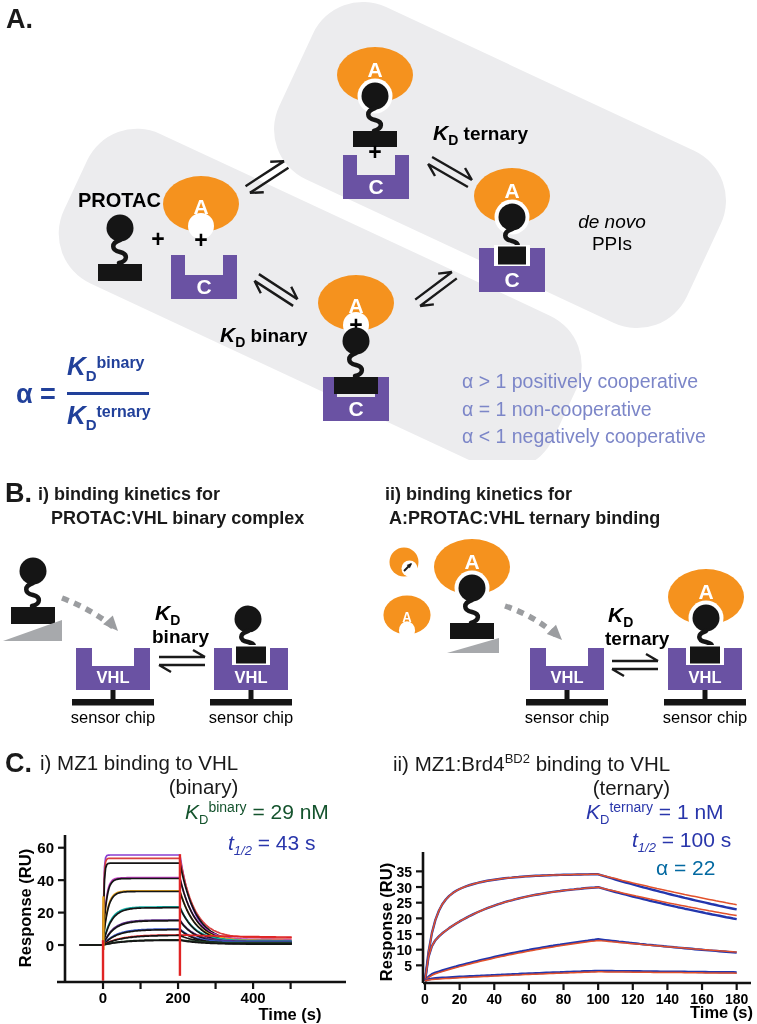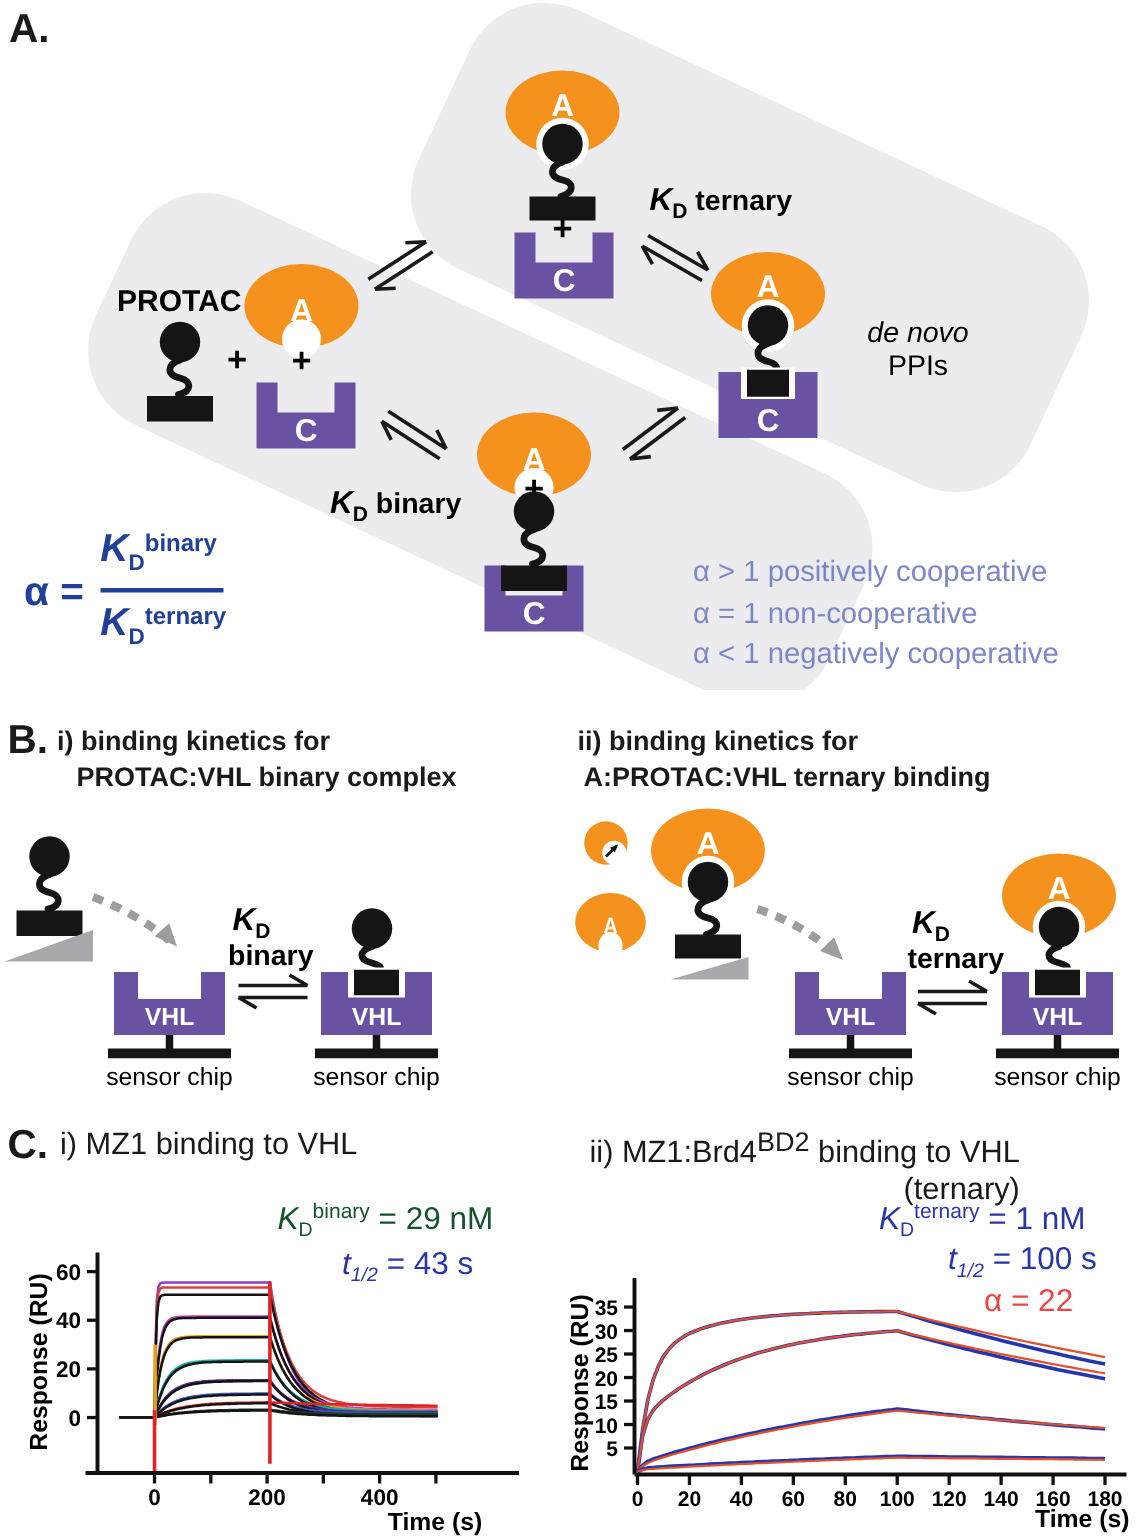--- a/index.html
+++ b/index.html
@@ -2,21 +2,21 @@
 <html><head>
 <meta charset="utf-8">
 <style>
   html,body{margin:0;padding:0;background:#fff;}
   .fig{position:relative;width:757px;height:1024px;background:#fff;overflow:hidden;
        font-family:"Liberation Sans",sans-serif;color:#1a1a1a;}
   .abs{position:absolute;}
   .plabel{font-size:27px;font-weight:bold;}
   .btitle{font-size:18px;font-weight:bold;line-height:24px;white-space:nowrap;}
   .ctitle{font-size:20.5px;font-weight:normal;white-space:nowrap;text-align:right;}
-  .ctitle sup{font-size:18px;}
+  .ctitle sup{font-size:13px;}
   .stats{font-size:21px;white-space:nowrap;}
   .stats i{font-style:italic;}
   .stats sub{font-size:13px;}
   .stats sup{font-size:14px;vertical-align:7px;}
   .coop{font-size:19.5px;line-height:27.5px;white-space:nowrap;}
   .eq{font-weight:bold;white-space:nowrap;}
   .eq .lhs{font-size:27px;}
   .eqk{font-size:26px;font-weight:bold;line-height:26px;}
   .eqk sub{font-size:15px;}
   .eqk sup{font-size:16px;vertical-align:7px;}
@@ -202,32 +202,33 @@
     <path class="sq" d="M706,176 c-9,3 -9,9 0,11 c8,2 8,6 -1,8"></path>
     <use href="#vhl-bound" transform="translate(705,214)"></use>
     <line x1="705" y1="235" x2="705" y2="246" stroke="#151515" stroke-width="5"></line>
     <rect x="664" y="244" width="82" height="6.5" fill="#151515"></rect>
     <text x="705" y="268" text-anchor="middle" class="sclab">sensor chip</text>
   </svg>
 
   <div class="abs plabel" style="left:5px;top:748px">C.</div>
   <div class="abs ctitle" style="left:40px;top:751px">
     <div>i) MZ1 binding to VHL</div>
+    <div style="margin-left:37px">(binary)</div>
   </div>
   <div class="abs ctitle" style="left:393px;top:751px">
     <div><span>ii) MZ1:Brd4</span><sup>BD2</sup><span> binding to VHL</span></div>
     <div style="margin-left:37px">(ternary)</div>
   </div>
 
   <div class="abs stats" style="left: 185px; top: 799px; color: #14532d;"><i>K</i><sub>D</sub><sup>binary</sup><span> = 29 nM</span></div>
   <div class="abs stats" style="left: 228px; top: 831px; color: rgb(41, 54, 171);"><i>t</i><sub class="ital">1/2</sub><span> = 43 s</span></div>
 
   <div class="abs stats" style="left: 586px; top: 799px; color: rgb(41, 54, 171);"><i>K</i><sub>D</sub><sup>ternary</sup><span> = 1 nM</span></div>
   <div class="abs stats" style="left: 632px; top: 828px; color: rgb(41, 54, 171);"><i>t</i><sub class="ital">1/2</sub><span> = 100 s</span></div>
-  <div class="abs stats" style="left: 656px; top: 856px; color: #ef4444;">α = 22</div>
+  <div class="abs stats" style="left: 656px; top: 856px; color: #0369a1;">α = 22</div>
 
   <svg class="abs" style="left:0;top:745px" width="757" height="279">
     <g>
         <polyline points="79.8,200.0 103.0,200.0 103.4,164.6 104.5,122.2 105.6,112.7 106.8,110.6 107.9,110.2 109.0,110.1 110.1,110.0 111.3,110.0 112.4,110.0 113.5,110.0 114.6,110.0 115.8,110.0 116.9,110.0 118.0,110.0 119.2,110.0 120.3,110.0 121.4,110.0 122.5,110.0 123.7,110.0 124.8,110.0 125.9,110.0 127.0,110.0 128.2,110.0 129.3,110.0 130.4,110.0 131.5,110.0 132.7,110.0 133.8,110.0 134.9,110.0 136.0,110.0 137.2,110.0 138.3,110.0 139.4,110.0 140.5,110.0 141.7,110.0 142.8,110.0 143.9,110.0 145.0,110.0 146.2,110.0 147.3,110.0 148.4,110.0 149.5,110.0 150.7,110.0 151.8,110.0 152.9,110.0 154.0,110.0 155.2,110.0 156.3,110.0 157.4,110.0 158.5,110.0 159.7,110.0 160.8,110.0 161.9,110.0 163.0,110.0 164.2,110.0 165.3,110.0 166.4,110.0 167.6,110.0 168.7,110.0 169.8,110.0 170.9,110.0 172.1,110.0 173.2,110.0 174.3,110.0 175.4,110.0 176.6,110.0 177.7,110.0 178.8,110.0 179.9,110.0 180.7,114.7 182.2,123.3 183.7,131.0 185.2,137.9 186.7,144.1 188.2,149.6 189.7,154.5 191.2,158.9 192.7,162.8 194.2,166.3 195.7,169.5 197.2,172.3 198.7,174.8 200.2,177.0 201.7,179.0 203.2,180.8 204.7,182.4 206.2,183.9 207.7,185.1 209.2,186.3 210.7,187.3 212.2,188.2 213.7,189.1 215.2,189.8 216.7,190.4 218.2,191.0 219.7,191.6 221.2,192.0 222.7,192.4 224.2,192.8 225.7,193.2 227.2,193.4 228.7,193.7 230.2,194.0 231.7,194.2 233.2,194.4 234.7,194.5 236.2,194.7 237.7,194.8 239.2,194.9 240.7,195.1 242.2,195.1 243.7,195.2 245.2,195.3 246.7,195.4 248.2,195.4 249.7,195.5 251.2,195.6 252.7,195.6 254.2,195.6 255.7,195.7 257.2,195.7 258.7,195.7 260.2,195.8 261.7,195.8 263.2,195.8 264.7,195.8 266.2,195.8 267.7,195.9 269.2,195.9 270.7,195.9 272.2,195.9 273.7,195.9 275.2,195.9 276.7,195.9 278.2,195.9 279.7,195.9 281.2,195.9 282.7,195.9 284.2,195.9 285.7,195.9 287.2,195.9 288.7,195.9 290.2,196.0 291.7,196.0" fill="none" stroke="#8a3fd1" stroke-width="1.7" stroke-linejoin="round"></polyline>
         <polyline points="79.8,200.0 103.0,200.0 103.4,168.6 104.5,127.6 105.6,117.0 106.8,114.2 107.9,113.5 109.0,113.3 110.1,113.3 111.3,113.3 112.4,113.3 113.5,113.3 114.6,113.3 115.8,113.3 116.9,113.3 118.0,113.3 119.2,113.3 120.3,113.3 121.4,113.3 122.5,113.3 123.7,113.3 124.8,113.3 125.9,113.3 127.0,113.3 128.2,113.3 129.3,113.3 130.4,113.3 131.5,113.3 132.7,113.3 133.8,113.3 134.9,113.3 136.0,113.3 137.2,113.3 138.3,113.3 139.4,113.3 140.5,113.3 141.7,113.3 142.8,113.3 143.9,113.3 145.0,113.3 146.2,113.3 147.3,113.3 148.4,113.3 149.5,113.3 150.7,113.3 151.8,113.3 152.9,113.3 154.0,113.3 155.2,113.3 156.3,113.3 157.4,113.3 158.5,113.3 159.7,113.3 160.8,113.3 161.9,113.3 163.0,113.3 164.2,113.3 165.3,113.3 166.4,113.3 167.6,113.3 168.7,113.3 169.8,113.3 170.9,113.3 172.1,113.3 173.2,113.3 174.3,113.3 175.4,113.3 176.6,113.3 177.7,113.3 178.8,113.3 179.9,113.3 180.7,117.3 182.2,124.8 183.7,131.5 185.2,137.6 186.7,143.1 188.2,148.0 189.7,152.5 191.2,156.5 192.7,160.1 194.2,163.3 195.7,166.3 197.2,168.9 198.7,171.3 200.2,173.5 201.7,175.4 203.2,177.1 204.7,178.7 206.2,180.1 207.7,181.4 209.2,182.6 210.7,183.6 212.2,184.5 213.7,185.4 215.2,186.1 216.7,186.8 218.2,187.4 219.7,188.0 221.2,188.5 222.7,188.9 224.2,189.3 225.7,189.7 227.2,190.0 228.7,190.3 230.2,190.6 231.7,190.8 233.2,191.1 234.7,191.3 236.2,191.4 237.7,191.6 239.2,191.7 240.7,191.9 242.2,192.0 243.7,192.1 245.2,192.2 246.7,192.3 248.2,192.4 249.7,192.4 251.2,192.5 252.7,192.5 254.2,192.6 255.7,192.6 257.2,192.7 258.7,192.7 260.2,192.7 261.7,192.8 263.2,192.8 264.7,192.8 266.2,192.9 267.7,192.9 269.2,192.9 270.7,192.9 272.2,192.9 273.7,192.9 275.2,192.9 276.7,193.0 278.2,193.0 279.7,193.0 281.2,193.0 282.7,193.0 284.2,193.0 285.7,193.0 287.2,193.0 288.7,193.0 290.2,193.0 291.7,193.0" fill="none" stroke="#d94040" stroke-width="1.7" stroke-linejoin="round"></polyline>
         <polyline points="79.8,200.0 103.0,200.0 103.4,173.0 104.5,134.7 105.6,123.1 106.8,119.6 107.9,118.6 109.0,118.3 110.1,118.2 111.3,118.1 112.4,118.1 113.5,118.1 114.6,118.1 115.8,118.1 116.9,118.1 118.0,118.1 119.2,118.1 120.3,118.1 121.4,118.1 122.5,118.1 123.7,118.1 124.8,118.1 125.9,118.1 127.0,118.1 128.2,118.1 129.3,118.1 130.4,118.1 131.5,118.1 132.7,118.1 133.8,118.1 134.9,118.1 136.0,118.1 137.2,118.1 138.3,118.1 139.4,118.1 140.5,118.1 141.7,118.1 142.8,118.1 143.9,118.1 145.0,118.1 146.2,118.1 147.3,118.1 148.4,118.1 149.5,118.1 150.7,118.1 151.8,118.1 152.9,118.1 154.0,118.1 155.2,118.1 156.3,118.1 157.4,118.1 158.5,118.1 159.7,118.1 160.8,118.1 161.9,118.1 163.0,118.1 164.2,118.1 165.3,118.1 166.4,118.1 167.6,118.1 168.7,118.1 169.8,118.1 170.9,118.1 172.1,118.1 173.2,118.1 174.3,118.1 175.4,118.1 176.6,118.1 177.7,118.1 178.8,118.1 179.9,118.1 180.7,121.8 182.2,128.7 183.7,135.0 185.2,140.7 186.7,145.8 188.2,150.5 189.7,154.8 191.2,158.7 192.7,162.2 194.2,165.4 195.7,168.3 197.2,170.9 198.7,173.3 200.2,175.5 201.7,177.5 203.2,179.3 204.7,180.9 206.2,182.4 207.7,183.7 209.2,185.0 210.7,186.1 212.2,187.1 213.7,188.0 215.2,188.8 216.7,189.6 218.2,190.3 219.7,190.9 221.2,191.5 222.7,192.0 224.2,192.5 225.7,192.9 227.2,193.3 228.7,193.6 230.2,193.9 231.7,194.2 233.2,194.5 234.7,194.7 236.2,195.0 237.7,195.1 239.2,195.3 240.7,195.5 242.2,195.6 243.7,195.8 245.2,195.9 246.7,196.0 248.2,196.1 249.7,196.2 251.2,196.3 252.7,196.4 254.2,196.4 255.7,196.5 257.2,196.5 258.7,196.6 260.2,196.6 261.7,196.7 263.2,196.7 264.7,196.8 266.2,196.8 267.7,196.8 269.2,196.8 270.7,196.9 272.2,196.9 273.7,196.9 275.2,196.9 276.7,196.9 278.2,197.0 279.7,197.0 281.2,197.0 282.7,197.0 284.2,197.0 285.7,197.0 287.2,197.0 288.7,197.0 290.2,197.0 291.7,197.0" fill="none" stroke="#141414" stroke-width="1.7" stroke-linejoin="round"></polyline>
         <polyline points="79.8,200.0 103.0,200.0 103.4,191.8 104.5,172.7 105.6,159.8 106.8,151.1 107.9,145.1 109.0,141.1 110.1,138.4 111.3,136.6 112.4,135.3 113.5,134.5 114.6,133.9 115.8,133.5 116.9,133.3 118.0,133.1 119.2,133.0 120.3,132.9 121.4,132.8 122.5,132.8 123.7,132.8 124.8,132.8 125.9,132.8 127.0,132.7 128.2,132.7 129.3,132.7 130.4,132.7 131.5,132.7 132.7,132.7 133.8,132.7 134.9,132.7 136.0,132.7 137.2,132.7 138.3,132.7 139.4,132.7 140.5,132.7 141.7,132.7 142.8,132.7 143.9,132.7 145.0,132.7 146.2,132.7 147.3,132.7 148.4,132.7 149.5,132.7 150.7,132.7 151.8,132.7 152.9,132.7 154.0,132.7 155.2,132.7 156.3,132.7 157.4,132.7 158.5,132.7 159.7,132.7 160.8,132.7 161.9,132.7 163.0,132.7 164.2,132.7 165.3,132.7 166.4,132.7 167.6,132.7 168.7,132.7 169.8,132.7 170.9,132.7 172.1,132.7 173.2,132.7 174.3,132.7 175.4,132.7 176.6,132.7 177.7,132.7 178.8,132.7 179.9,132.7 180.7,135.9 182.2,141.7 183.7,146.9 185.2,151.7 186.7,155.9 188.2,159.8 189.7,163.2 191.2,166.4 192.7,169.2 194.2,171.7 195.7,174.0 197.2,176.1 198.7,177.9 200.2,179.6 201.7,181.1 203.2,182.4 204.7,183.7 206.2,184.8 207.7,185.8 209.2,186.7 210.7,187.5 212.2,188.2 213.7,188.9 215.2,189.4 216.7,190.0 218.2,190.5 219.7,190.9 221.2,191.3 222.7,191.6 224.2,191.9 225.7,192.2 227.2,192.5 228.7,192.7 230.2,192.9 231.7,193.1 233.2,193.3 234.7,193.4 236.2,193.6 237.7,193.7 239.2,193.8 240.7,193.9 242.2,194.0 243.7,194.1 245.2,194.2 246.7,194.2 248.2,194.3 249.7,194.3 251.2,194.4 252.7,194.4 254.2,194.5 255.7,194.5 257.2,194.5 258.7,194.6 260.2,194.6 261.7,194.6 263.2,194.6 264.7,194.7 266.2,194.7 267.7,194.7 269.2,194.7 270.7,194.7 272.2,194.7 273.7,194.7 275.2,194.8 276.7,194.8 278.2,194.8 279.7,194.8 281.2,194.8 282.7,194.8 284.2,194.8 285.7,194.8 287.2,194.8 288.7,194.8 290.2,194.8 291.7,194.8" fill="none" stroke="#bf3fbf" stroke-width="1.7" stroke-linejoin="round"></polyline>
         <polyline points="79.8,200.0 103.0,200.0 103.4,192.5 104.5,174.7 105.6,162.2 106.8,153.6 107.9,147.5 109.0,143.3 110.1,140.3 111.3,138.3 112.4,136.9 113.5,135.8 114.6,135.2 115.8,134.7 116.9,134.3 118.0,134.1 119.2,133.9 120.3,133.8 121.4,133.7 122.5,133.7 123.7,133.6 124.8,133.6 125.9,133.6 127.0,133.6 128.2,133.6 129.3,133.6 130.4,133.6 131.5,133.5 132.7,133.5 133.8,133.5 134.9,133.5 136.0,133.5 137.2,133.5 138.3,133.5 139.4,133.5 140.5,133.5 141.7,133.5 142.8,133.5 143.9,133.5 145.0,133.5 146.2,133.5 147.3,133.5 148.4,133.5 149.5,133.5 150.7,133.5 151.8,133.5 152.9,133.5 154.0,133.5 155.2,133.5 156.3,133.5 157.4,133.5 158.5,133.5 159.7,133.5 160.8,133.5 161.9,133.5 163.0,133.5 164.2,133.5 165.3,133.5 166.4,133.5 167.6,133.5 168.7,133.5 169.8,133.5 170.9,133.5 172.1,133.5 173.2,133.5 174.3,133.5 175.4,133.5 176.6,133.5 177.7,133.5 178.8,133.5 179.9,133.5 180.7,136.5 182.2,142.1 183.7,147.2 185.2,151.8 186.7,156.0 188.2,159.8 189.7,163.2 191.2,166.3 192.7,169.2 194.2,171.8 195.7,174.1 197.2,176.2 198.7,178.2 200.2,180.0 201.7,181.6 203.2,183.0 204.7,184.3 206.2,185.5 207.7,186.6 209.2,187.6 210.7,188.5 212.2,189.3 213.7,190.1 215.2,190.7 216.7,191.4 218.2,191.9 219.7,192.4 221.2,192.9 222.7,193.3 224.2,193.7 225.7,194.0 227.2,194.3 228.7,194.6 230.2,194.9 231.7,195.1 233.2,195.3 234.7,195.5 236.2,195.7 237.7,195.8 239.2,196.0 240.7,196.1 242.2,196.2 243.7,196.4 245.2,196.5 246.7,196.5 248.2,196.6 249.7,196.7 251.2,196.8 252.7,196.8 254.2,196.9 255.7,196.9 257.2,197.0 258.7,197.0 260.2,197.1 261.7,197.1 263.2,197.1 264.7,197.2 266.2,197.2 267.7,197.2 269.2,197.2 270.7,197.2 272.2,197.3 273.7,197.3 275.2,197.3 276.7,197.3 278.2,197.3 279.7,197.3 281.2,197.3 282.7,197.3 284.2,197.4 285.7,197.4 287.2,197.4 288.7,197.4 290.2,197.4 291.7,197.4" fill="none" stroke="#141414" stroke-width="1.7" stroke-linejoin="round"></polyline>
         <polyline points="79.8,200.0 103.0,200.0 103.4,195.4 104.5,183.7 105.6,174.7 106.8,167.9 107.9,162.7 109.0,158.7 110.1,155.7 111.3,153.3 112.4,151.6 113.5,150.2 114.6,149.2 115.8,148.4 116.9,147.8 118.0,147.3 119.2,147.0 120.3,146.7 121.4,146.5 122.5,146.4 123.7,146.2 124.8,146.2 125.9,146.1 127.0,146.0 128.2,146.0 129.3,146.0 130.4,145.9 131.5,145.9 132.7,145.9 133.8,145.9 134.9,145.9 136.0,145.9 137.2,145.9 138.3,145.9 139.4,145.9 140.5,145.9 141.7,145.9 142.8,145.9 143.9,145.9 145.0,145.9 146.2,145.9 147.3,145.9 148.4,145.9 149.5,145.9 150.7,145.9 151.8,145.9 152.9,145.9 154.0,145.9 155.2,145.9 156.3,145.9 157.4,145.9 158.5,145.9 159.7,145.9 160.8,145.9 161.9,145.9 163.0,145.9 164.2,145.9 165.3,145.9 166.4,145.9 167.6,145.9 168.7,145.9 169.8,145.9 170.9,145.9 172.1,145.9 173.2,145.9 174.3,145.9 175.4,145.9 176.6,145.9 177.7,145.9 178.8,145.9 179.9,145.9 180.7,148.4 182.2,153.0 183.7,157.2 185.2,161.0 186.7,164.4 188.2,167.5 189.7,170.2 191.2,172.7 192.7,175.0 194.2,177.0 195.7,178.8 197.2,180.5 198.7,182.0 200.2,183.3 201.7,184.5 203.2,185.6 204.7,186.6 206.2,187.4 207.7,188.2 209.2,189.0 210.7,189.6 212.2,190.2 213.7,190.7 215.2,191.2 216.7,191.6 218.2,192.0 219.7,192.3 221.2,192.6 222.7,192.9 224.2,193.2 225.7,193.4 227.2,193.6 228.7,193.8 230.2,194.0 231.7,194.1 233.2,194.2 234.7,194.4 236.2,194.5 237.7,194.6 239.2,194.7 240.7,194.8 242.2,194.8 243.7,194.9 245.2,194.9 246.7,195.0 248.2,195.0 249.7,195.1 251.2,195.1 252.7,195.2 254.2,195.2 255.7,195.2 257.2,195.3 258.7,195.3 260.2,195.3 261.7,195.3 263.2,195.3 264.7,195.3 266.2,195.4 267.7,195.4 269.2,195.4 270.7,195.4 272.2,195.4 273.7,195.4 275.2,195.4 276.7,195.4 278.2,195.4 279.7,195.4 281.2,195.4 282.7,195.4 284.2,195.5 285.7,195.5 287.2,195.5 288.7,195.5 290.2,195.5 291.7,195.5" fill="none" stroke="#e6a31e" stroke-width="1.7" stroke-linejoin="round"></polyline>
         <polyline points="79.8,200.0 103.0,200.0 103.4,195.7 104.5,184.6 105.6,176.0 106.8,169.4 107.9,164.2 109.0,160.2 110.1,157.2 111.3,154.8 112.4,152.9 113.5,151.5 114.6,150.4 115.8,149.5 116.9,148.8 118.0,148.3 119.2,147.9 120.3,147.6 121.4,147.3 122.5,147.2 123.7,147.0 124.8,146.9 125.9,146.8 127.0,146.7 128.2,146.7 129.3,146.7 130.4,146.6 131.5,146.6 132.7,146.6 133.8,146.6 134.9,146.6 136.0,146.5 137.2,146.5 138.3,146.5 139.4,146.5 140.5,146.5 141.7,146.5 142.8,146.5 143.9,146.5 145.0,146.5 146.2,146.5 147.3,146.5 148.4,146.5 149.5,146.5 150.7,146.5 151.8,146.5 152.9,146.5 154.0,146.5 155.2,146.5 156.3,146.5 157.4,146.5 158.5,146.5 159.7,146.5 160.8,146.5 161.9,146.5 163.0,146.5 164.2,146.5 165.3,146.5 166.4,146.5 167.6,146.5 168.7,146.5 169.8,146.5 170.9,146.5 172.1,146.5 173.2,146.5 174.3,146.5 175.4,146.5 176.6,146.5 177.7,146.5 178.8,146.5 179.9,146.5 180.7,148.9 182.2,153.4 183.7,157.4 185.2,161.1 186.7,164.5 188.2,167.5 189.7,170.3 191.2,172.8 192.7,175.1 194.2,177.2 195.7,179.1 197.2,180.8 198.7,182.3 200.2,183.7 201.7,185.0 203.2,186.2 204.7,187.2 206.2,188.2 207.7,189.1 209.2,189.9 210.7,190.6 212.2,191.3 213.7,191.8 215.2,192.4 216.7,192.9 218.2,193.3 219.7,193.7 221.2,194.1 222.7,194.4 224.2,194.7 225.7,195.0 227.2,195.3 228.7,195.5 230.2,195.7 231.7,195.9 233.2,196.1 234.7,196.2 236.2,196.4 237.7,196.5 239.2,196.6 240.7,196.7 242.2,196.8 243.7,196.9 245.2,197.0 246.7,197.0 248.2,197.1 249.7,197.2 251.2,197.2 252.7,197.3 254.2,197.3 255.7,197.4 257.2,197.4 258.7,197.4 260.2,197.5 261.7,197.5 263.2,197.5 264.7,197.5 266.2,197.6 267.7,197.6 269.2,197.6 270.7,197.6 272.2,197.6 273.7,197.6 275.2,197.6 276.7,197.7 278.2,197.7 279.7,197.7 281.2,197.7 282.7,197.7 284.2,197.7 285.7,197.7 287.2,197.7 288.7,197.7 290.2,197.7 291.7,197.7" fill="none" stroke="#141414" stroke-width="1.7" stroke-linejoin="round"></polyline>

